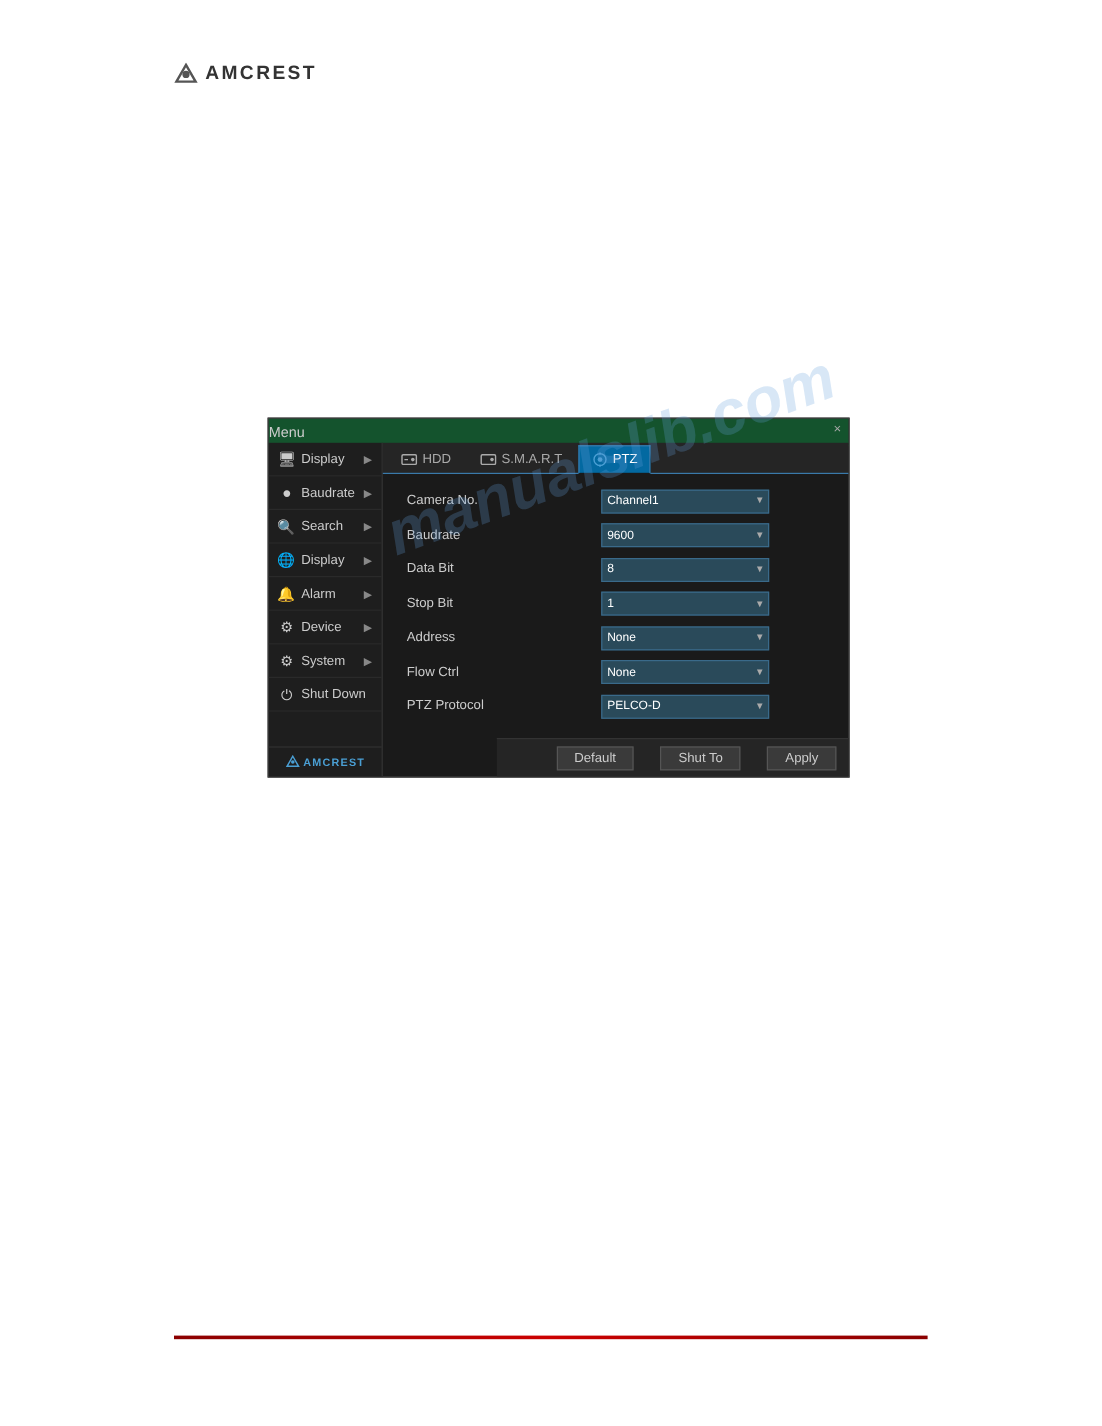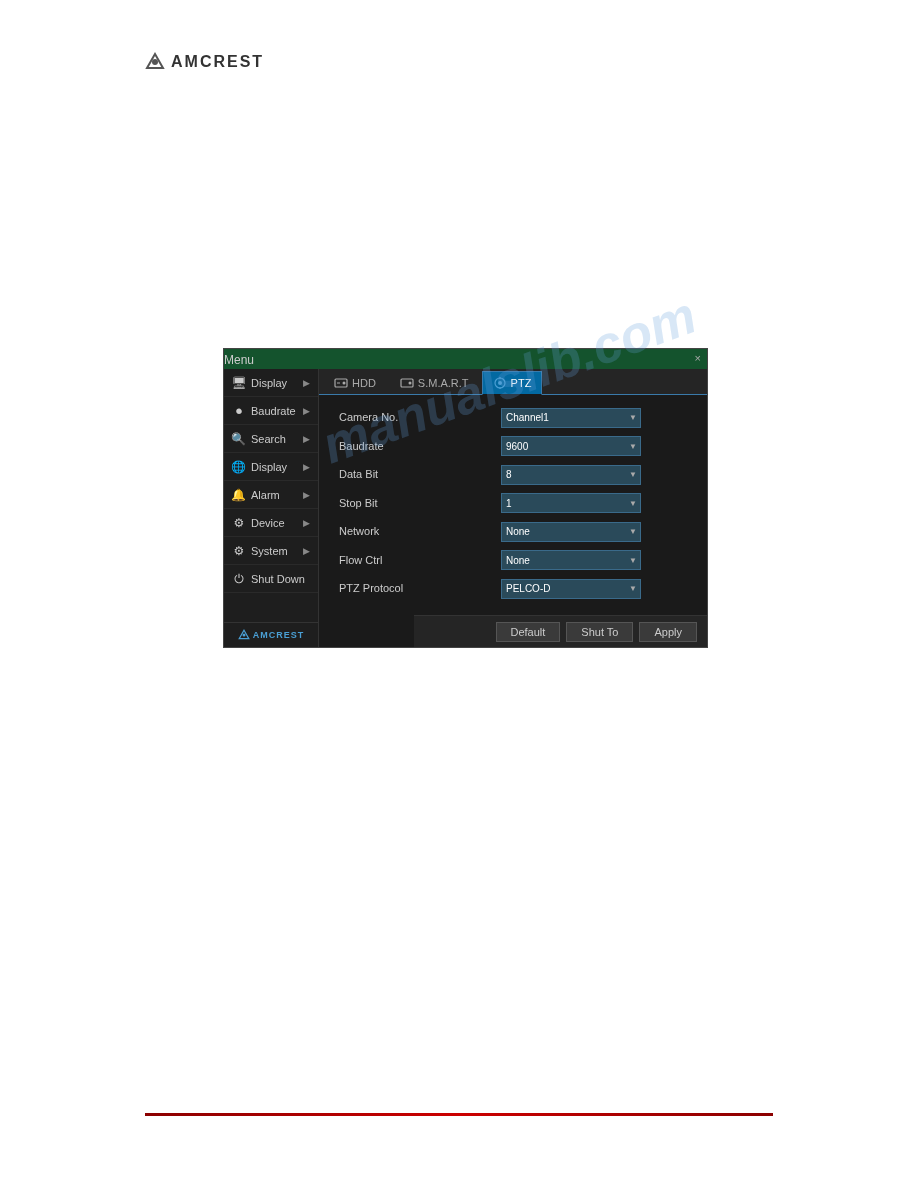--- a/index.html
+++ b/index.html
@@ -239,21 +239,21 @@
       bottom: 0;
       left: 95px;
       right: 0;
       height: 32px;
       background: #252525;
       border-top: 1px solid #333;
       display: flex;
       align-items: center;
       justify-content: flex-end;
       padding: 0 10px;
-      gap: 6px;
+      gap: 22px;
     }
     .footer-btn {
       padding: 3px 14px;
       background: #3a3a3a;
       border: 1px solid #555;
       color: #ccc;
       font-size: 11px;
       cursor: pointer;
     }
   </style>
@@ -406,21 +406,21 @@
         <span class="form-label">Stop Bit</span>
         <div class="form-select-wrapper">
           <select>
             <option>1</option>
             <option>2</option>
           </select>
         </div>
       </div>
 
       <div class="form-row">
-        <span class="form-label">Network</span>
+        <span class="form-label">Address</span>
         <div class="form-select-wrapper">
           <select>
             <option>None</option>
             <option>Odd</option>
             <option>Even</option>
           </select>
         </div>
       </div>
 
       <div class="form-row">

